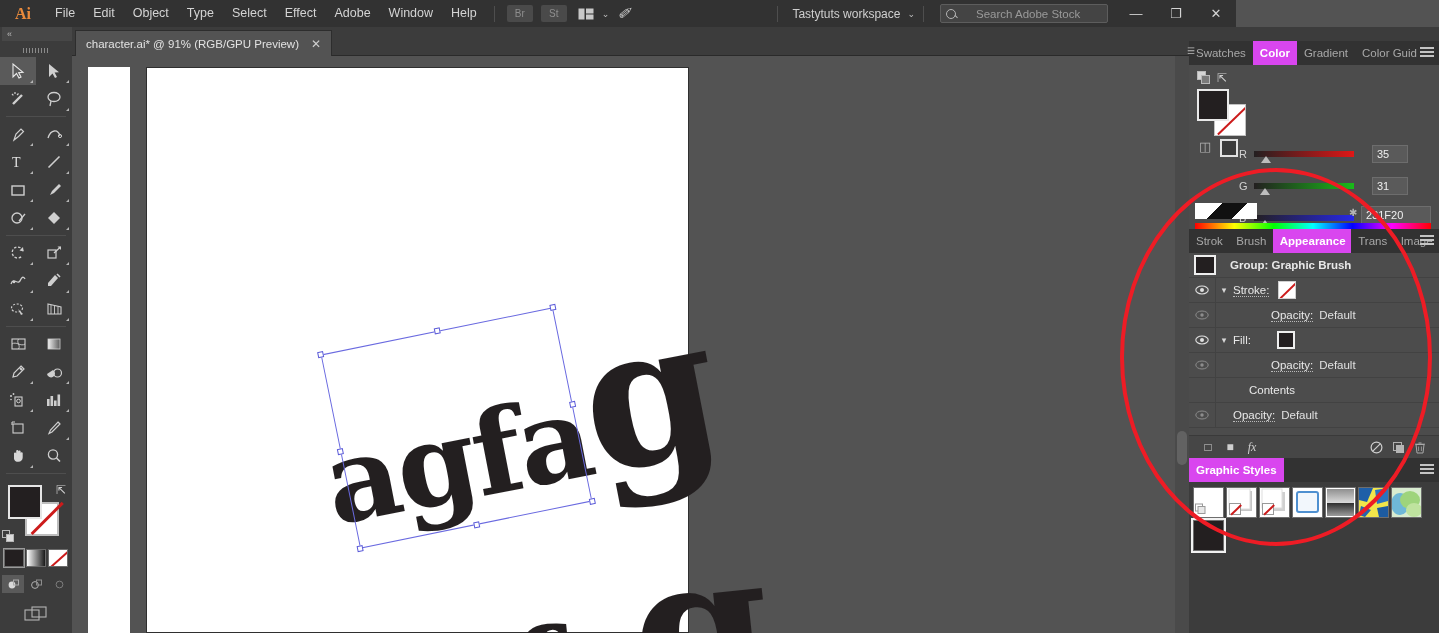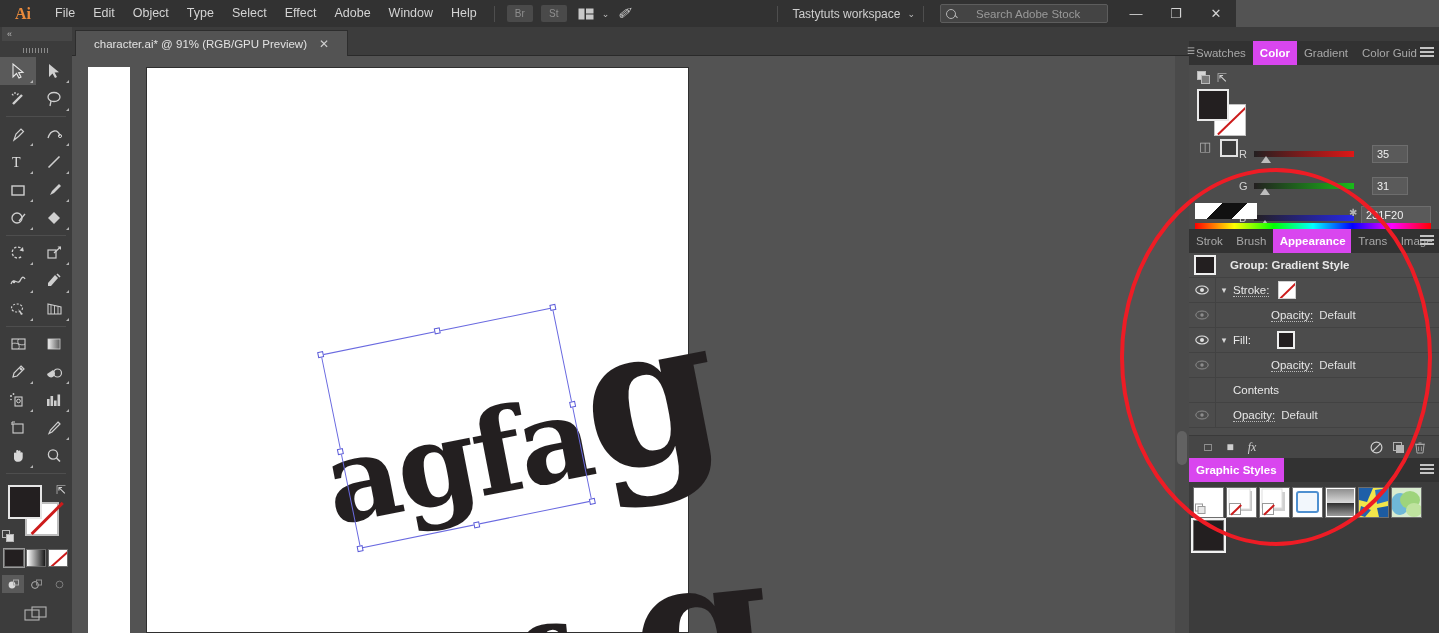--- a/index.html
+++ b/index.html
@@ -40,21 +40,21 @@
           justify-content:center; color:#d4d4d4; font-size:13px; }
 
   
   .tabbar { position:absolute; left:0; top:27px; width:1439px; height:29px;
             background:#3c3c3c; border-bottom:1px solid #2a2a2a; }
   .collapse-btn { position:absolute; left:2px; top:27px; width:70px; height:14px;
                   background:#474747; color:#b8b8b8; font-size:9px;
                   display:flex; align-items:center; padding-left:5px; }
   .doc-tab { position:absolute; left:75px; top:30px; height:26px; background:#535353;
              border:1px solid #2d2d2d; border-bottom:none; display:flex;
-             align-items:center; padding:0 18px; }
+             align-items:center; padding:0 10px; }
   .doc-tab .t { color:#e2e2e2; font-size:11.5px; }
   .doc-tab .x { color:#cfcfcf; font-size:12px; margin-left:12px; cursor:pointer; }
 
   
   .toolbar { position:absolute; left:0; top:41px; width:72px; height:592px;
              background:#3c3c3c; }
   .tb-grip { height:16px; display:flex; align-items:center; justify-content:center;
              padding-top:3px; }
   .tb-grip .dots { width:26px; height:5px;
      background:repeating-linear-gradient(to right,#8a8a8a 0 1px,transparent 1px 3px); }
@@ -623,21 +623,21 @@
       <div class="ptab">Trans</div>
       <div class="ptab">Image</div>
       <div class="burger"></div>
     </div>
 
     <div class="appearpane">
       <div class="abody">
 
         <div class="arow">
           <div class="a-top-thumb"></div>
-          <span class="alabel bold" style="margin-left:14px">Group: Gradient Style</span>
+          <span class="alabel bold" style="margin-left:14px">Group: Graphic Brush</span>
         </div>
 
         <div class="arow">
           <div class="eye">
             <svg width="14" height="10" viewBox="0 0 14 10">
                 <ellipse cx="7" cy="5" rx="6.2" ry="4" fill="none" stroke="#e0e0e0" stroke-width="1.1"></ellipse>
                 <circle cx="7" cy="5" r="2" fill="#e0e0e0"></circle>
               </svg>
           </div>
           <div class="vdiv"></div>
@@ -679,21 +679,21 @@
               </svg>
           </div>
           <div class="vdiv"></div>
           <span class="alabel dotted" style="margin-left:56px">Opacity:</span>
           <span class="aval">Default</span>
         </div>
 
         <div class="arow">
           <div class="eye"></div>
           <div class="vdiv"></div>
-          <span class="alabel" style="margin-left:18px">Contents</span>
+          <span class="alabel" style="margin-left:34px">Contents</span>
         </div>
 
         <div class="arow">
           <div class="eye">
             <svg width="14" height="10" viewBox="0 0 14 10">
                 <ellipse cx="7" cy="5" rx="6.2" ry="4" fill="none" stroke="#8d8d8d" stroke-width="1"></ellipse>
                 <circle cx="7" cy="5" r="1.7" fill="#8d8d8d"></circle>
               </svg>
           </div>
           <div class="vdiv"></div>

